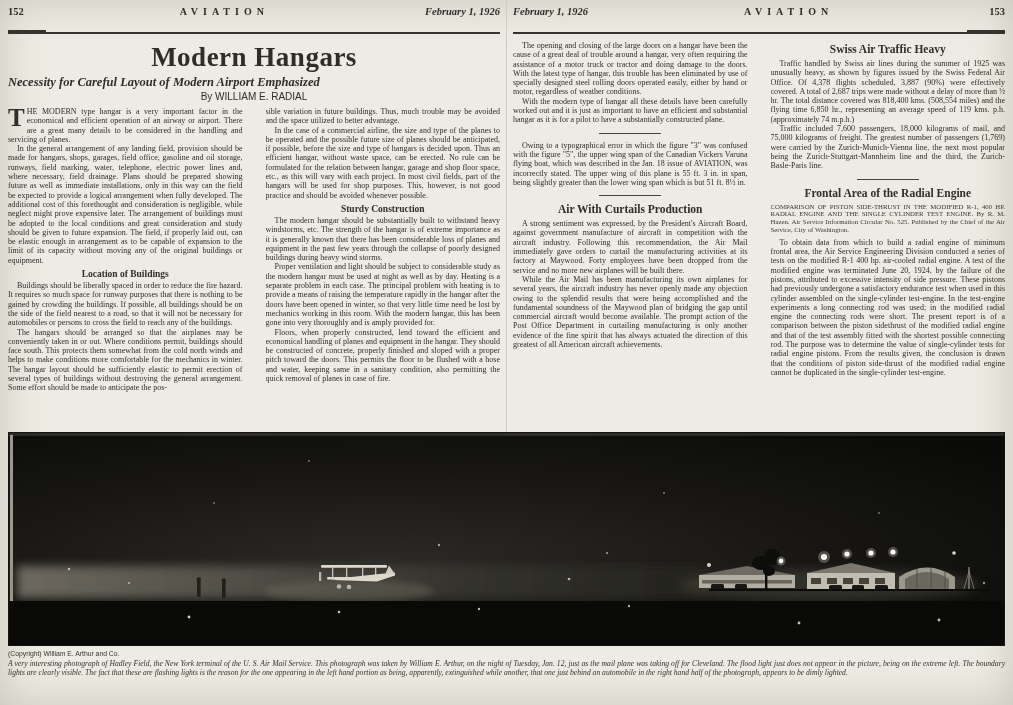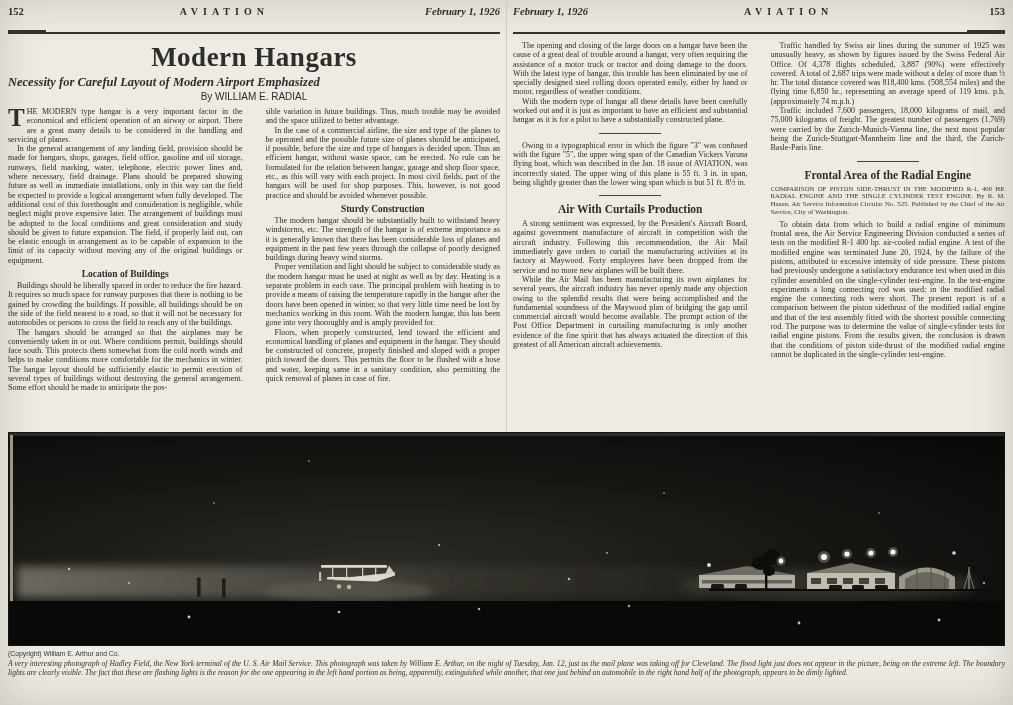--- a/index.html
+++ b/index.html
@@ -97,20 +97,21 @@
         <p class="bt ind">The opening and closing of the large doors on a hangar have been the cause of a great deal of trouble around a hangar, very often requiring the assistance of a motor truck or tractor and doing damage to the doors.  With the latest type of hangar, this trouble has been eliminated by use of specially designed steel rolling doors operated easily, either by hand or motor, regardless of weather conditions.</p>
         <p class="bt ind">With the modern type of hangar all these details have been carefully worked out and it is just as important to have an efficient and substantial hangar as it is for a pilot to have a substantially constructed plane.</p>
         <div class="sep"></div>
         <p class="bt ind">Owing to a typographical error in which the figure "3" was confused with the figure "5", the upper wing span of the Canadian Vickers Varuna flying boat, which was described in the Jan. 18 issue of AVIATION, was incorrectly stated. The upper wing of this plane is 55 ft. 3 in. in span, being slightly greater than the lower wing span which is but 51 ft. 8½ in.</p>
         <div class="sep"></div>
         <div class="sec-title">Air With Curtails Production</div>
         <p class="bt ind">A strong sentiment was expressed, by the President's Aircraft Board, against government manufacture of aircraft in competition with the aircraft industry.  Following this recommendation, the Air Mail immediately gave orders to curtail the manufacturing activities at its factory at Maywood.  Forty employees have been dropped from the service and no more new airplanes will be built there.</p>
         <p class="bt ind">While the Air Mail has been manufacturing its own airplanes for several years, the aircraft industry has never openly made any objection owing to the splendid results that were being accomplished and the fundamental soundness of the Maywood plan of bridging the gap until commercial aircraft would become available.  The prompt action of the Post Office Department in curtailing manufacturing is only another evidence of the fine spirit that has always actuated the direction of this greatest of all American aircraft achievements.</p>
       </div>
       <div class="col">
+        <div class="sec-title">Swiss Air Traffic Heavy</div>
         <p class="bt ind">Traffic handled by Swiss air lines during the summer of 1925 was unusually heavy, as shown by figures issued by the Swiss Federal Air Office.  Of 4,378 flights scheduled, 3,887 (90%) were effectively covered.  A total of 2,687 trips were made without a delay of more than ½ hr.  The total distance covered was 818,400 kms. (508,554 miles) and the flying time 6,850 hr., representing an average speed of 119 kms. p.h. (approximately 74 m.p.h.)</p>
         <p class="bt ind">Traffic included 7,600 passengers, 18,000 kilograms of mail, and 75,000 kilograms of freight.  The greatest number of passengers (1,769) were carried by the Zurich-Munich-Vienna line, the next most popular being the Zurich-Stuttgart-Mannheim line and the third, the Zurich-Basle-Paris line.</p>
         <div class="sep"></div>
         <div class="sec-title">Frontal Area of the Radial Engine</div>
         <p class="citation">COMPARISON OF PISTON SIDE-THRUST IN THE MODIFIED R-1, 400 HP. RADIAL ENGINE AND THE SINGLE CYLINDER TEST ENGINE.  By R. M. Hazen.  Air Service Information Circular No. 525.  Published by the Chief of the Air Service, City of Washington.</p>
         <p class="bt ind">To obtain data from which to build a radial engine of minimum frontal area, the Air Service Engineering Division conducted a series of tests on the modified R-1 400 hp. air-cooled radial engine.  A test of the modified engine was terminated June 20, 1924, by the failure of the pistons, attributed to excessive intensity of side pressure.  These pistons had previously undergone a satisfactory endurance test when used in this cylinder assembled on the single-cylinder test-engine.  In the test-engine experiments a long connecting rod was used; in the modified radial engine the connecting rods were short.  The present report is of a comparison between the piston sidethrust of the modified radial engine and that of the test assembly fitted with the shortest possible connecting rod.  The purpose was to determine the value of single-cylinder tests for radial engine pistons.  From the results given, the conclusion is drawn that the conditions of piston side-thrust of the modified radial engine cannot be duplicated in the single-cylinder test-engine.</p>
       </div>
     </div>
   </div>
 

